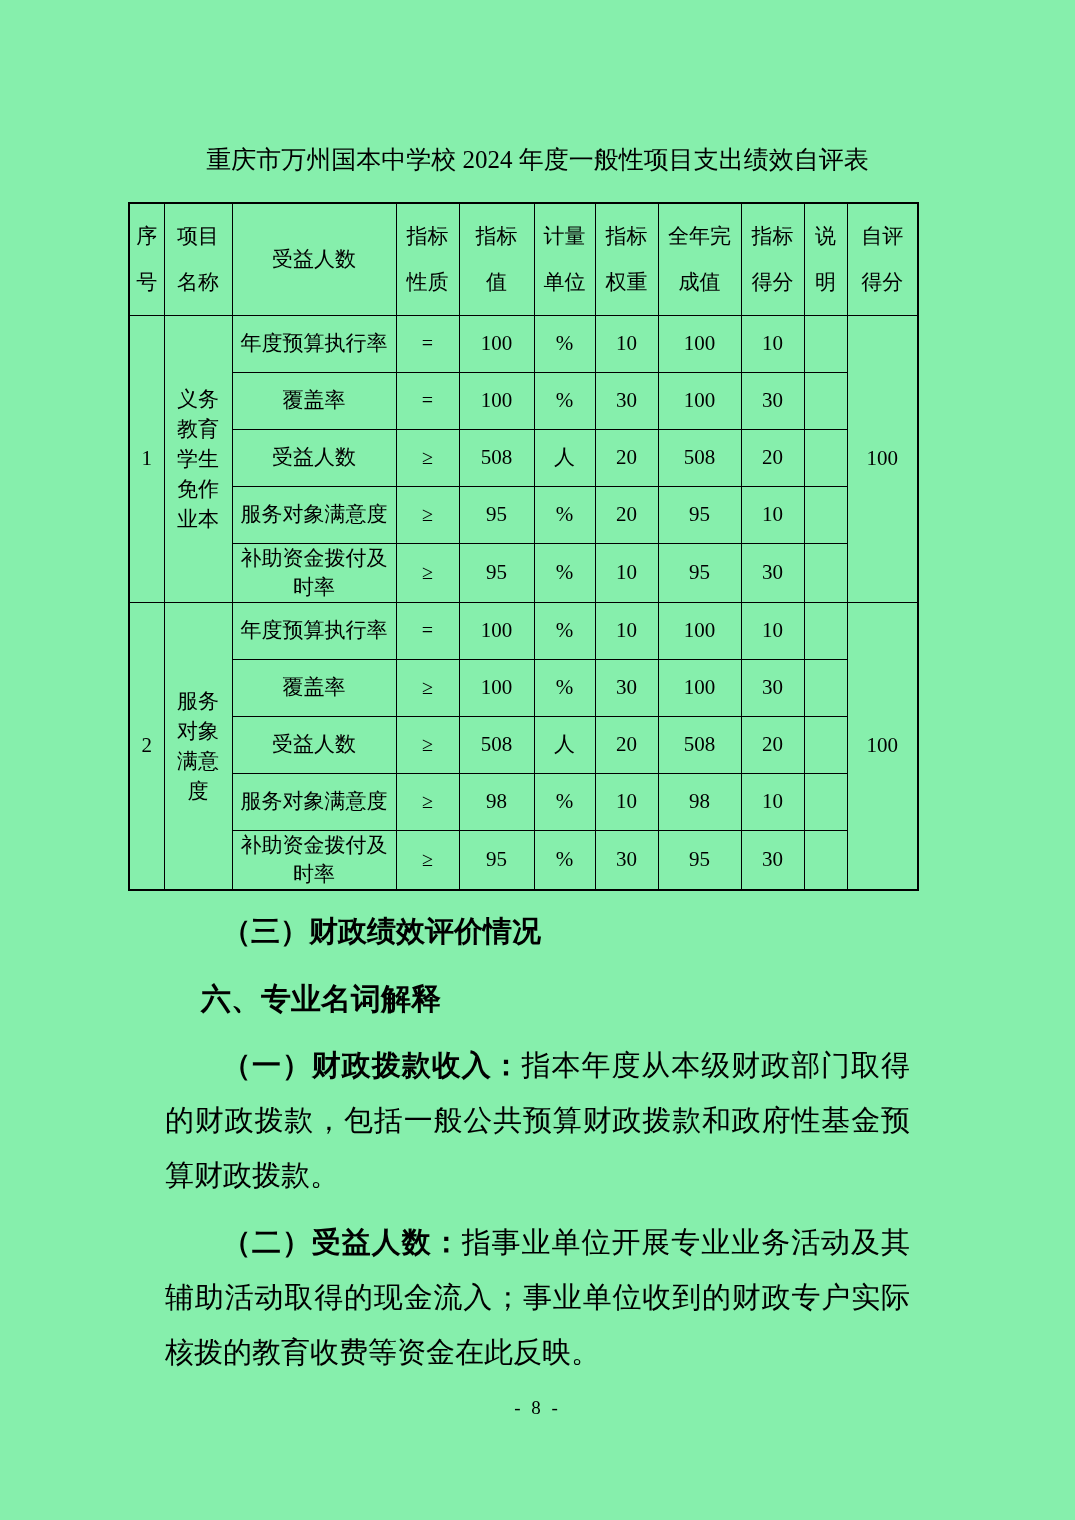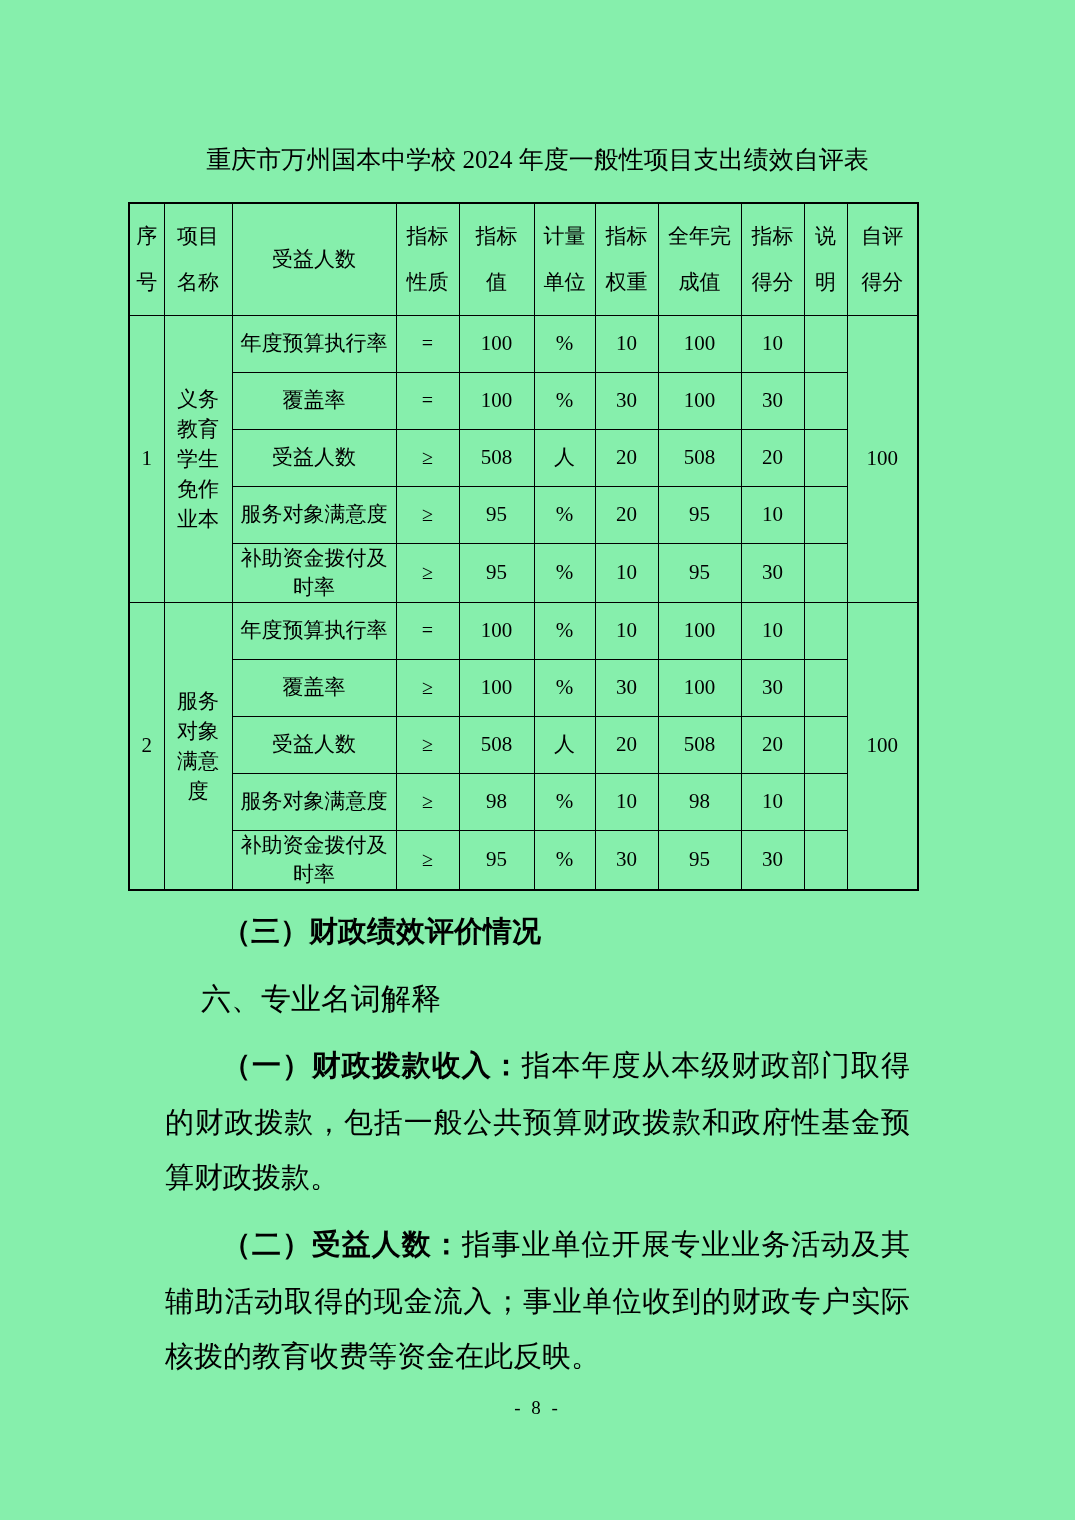--- a/index.html
+++ b/index.html
@@ -60,28 +60,28 @@
     font-size: 29px;
     line-height: 55px;
     text-align: justify;
   }
   .content p { margin: 12px; }
   .sub-heading { text-indent: 57px; font-weight: bold; }
   .plain-para { text-indent: 47px; }
   .section-heading {
     margin: 0;
     font-family: "Liberation Sans", sans-serif;
-    font-weight: normal;
+    font-weight: bold;
     font-size: 30px;
     line-height: 55px;
     text-indent: 36px;
     text-align: left;
   }
   .term-para { text-indent: 57px; }
-  .term-para .term-label { font-weight: bold; font-family: Liberation Mono, monospace; }
+  .term-para .term-label { font-weight: bold; }
   .page-number {
     position: absolute;
     top: 1397px;
     left: 0;
     width: 100%;
     text-align: center;
     font-size: 19px;
     letter-spacing: 3px;
   }
 </style>

